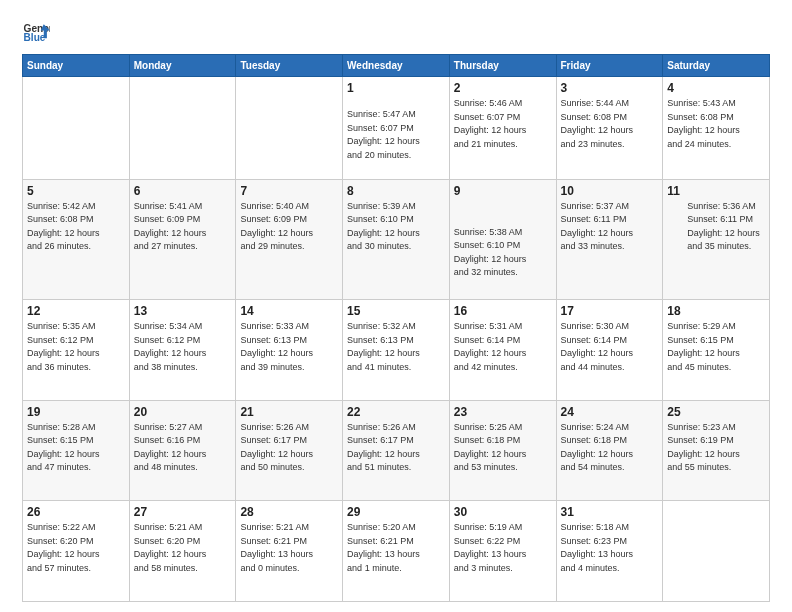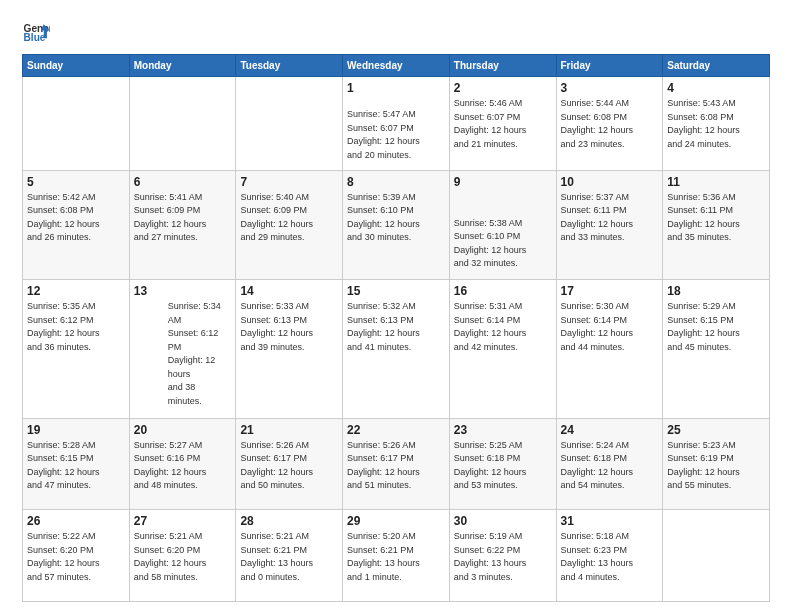--- a/index.html
+++ b/index.html
@@ -188,37 +188,37 @@
           </td>
           <td>
             <div class="day-number">10</div>
             <div class="day-info" style="white-space: pre-line;">Sunrise: 5:37 AM
 Sunset: 6:11 PM
 Daylight: 12 hours
 and 33 minutes.</div>
           </td>
           <td>
             <div class="day-number">11</div>
-            <div class="day-info" style="white-space: pre-line;">Sunrise: 5:36 AM
+            <div class="day-info" style="white-space: pre-line; margin-left: 20px;">Sunrise: 5:36 AM
 Sunset: 6:11 PM
 Daylight: 12 hours
 and 35 minutes.</div>
           </td>
         </tr>
         <tr>
           <td>
             <div class="day-number">12</div>
             <div class="day-info" style="white-space: pre-line;">Sunrise: 5:35 AM
 Sunset: 6:12 PM
 Daylight: 12 hours
 and 36 minutes.</div>
           </td>
           <td>
             <div class="day-number">13</div>
-            <div class="day-info" style="white-space: pre-line; margin-left: 34px;">Sunrise: 5:34 AM
+            <div class="day-info" style="white-space: pre-line;">Sunrise: 5:34 AM
 Sunset: 6:12 PM
 Daylight: 12 hours
 and 38 minutes.</div>
           </td>
           <td>
             <div class="day-number">14</div>
             <div class="day-info" style="white-space: pre-line;">Sunrise: 5:33 AM
 Sunset: 6:13 PM
 Daylight: 12 hours
 and 39 minutes.</div>

